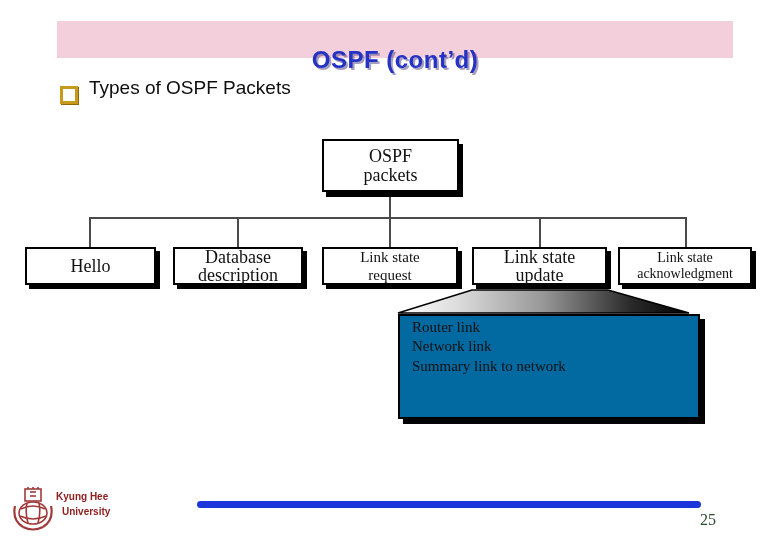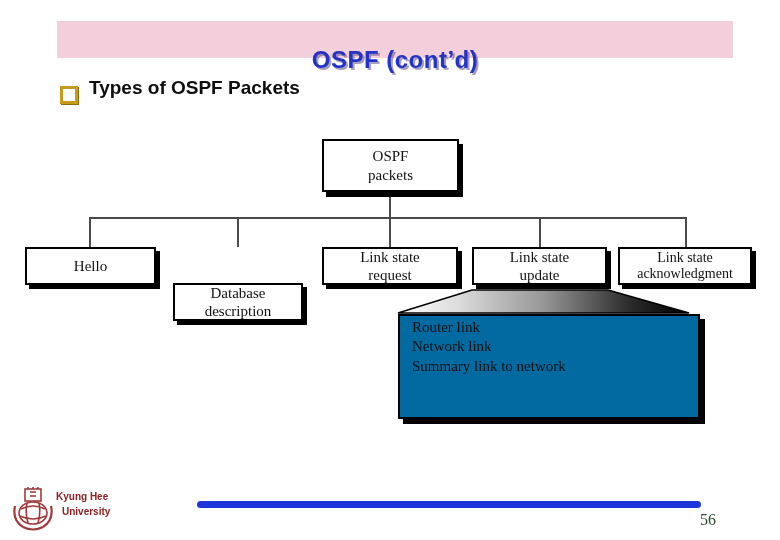--- a/index.html
+++ b/index.html
@@ -17,33 +17,33 @@
   .title-text{
     font-size:24px;font-weight:bold;color:var(--title-text);
     text-shadow:2px 2px 0 rgba(95,80,135,0.55);letter-spacing:0.5px;margin-top:41px;
   }
   
   .bullet-square{
     position:absolute;left:60px;top:86px;width:12px;height:12px;
     border:3px solid var(--bullet-marker);box-shadow:1px 1px 0 #8d6c08;background:#fff;
   }
   .bullet-label{
-    position:absolute;left:89px;top:77px;font-size:19px;font-weight:bold;color:#0d0d0d;
+    position:absolute;left:89px;top:77px;font-size:19px;font-weight:normal;color:#0d0d0d;
   }
   
   .diagram{position:absolute;left:0;top:0;width:780px;height:540px;font-family:"Liberation Serif",serif;}
   .node{
     position:absolute;background:#ffffff;border:2px solid #000;
     box-shadow:4px 4px 0 #000;display:flex;align-items:center;justify-content:center;
-    text-align:center;font-size:15px;line-height:18px;color:#111;
+    text-align:center;font-size:18px;line-height:18px;color:#111;
   }
   .node .lbl{white-space:pre-line;}
   .root-box{left:322px;top:139px;width:133px;height:49px;line-height:19px;box-shadow:4px 5px 0 #000;}
   .box-hello{left:25px;top:247px;width:127px;height:34px;}
-  .box-db{left:173px;top:247px;width:126px;height:34px;margin-top:36px;}
+  .box-db{left:173px;top:247px;width:126px;height:34px;}
   .box-lsr{left:322px;top:247px;width:132px;height:34px;font-size:15px;}
   .box-lsu{left:472px;top:247px;width:131px;height:34px;}
   .box-lsa{left:618px;top:247px;width:130px;height:34px;font-size:14px;line-height:16px;}
   .conn{position:absolute;background:#4a4a4a;}
   .conn.v{width:2px;}
   .conn.h{height:2px;}
   .stub-root{left:389px;top:190px;height:28px;}
   .hline{left:89px;top:217px;width:598px;}
   .drop1{left:89px;top:217px;height:30px;}
   .drop2{left:237px;top:217px;height:30px;}
@@ -149,15 +149,15 @@
       <path d="M28 17 Q30 27 27 37"></path>
       <path d="M4 20 Q1 34 12 41 M40 20 Q43 34 32 41" stroke-width="2.2"></path>
       <path d="M12 41 Q22 46 32 41" stroke-width="2.2"></path>
     </g>
   </svg>
   <div class="footer-name">
     <div class="l1">Kyung Hee</div>
     <div class="l2">University</div>
   </div>
   <div class="footer-line"></div>
-  <div class="page-number">56</div>
+  <div class="page-number">25</div>
 
 </div>
 
 </body></html>

